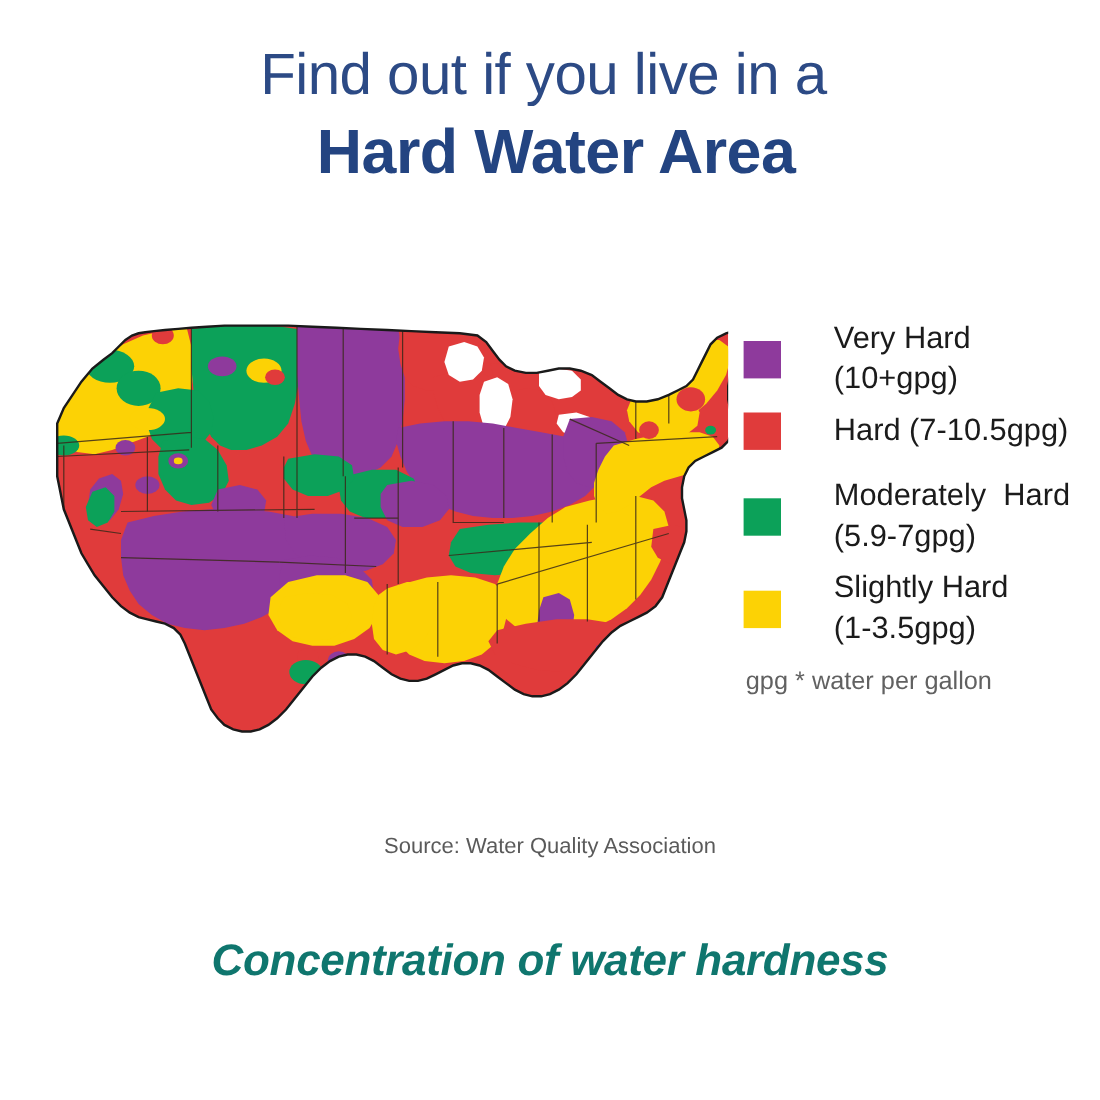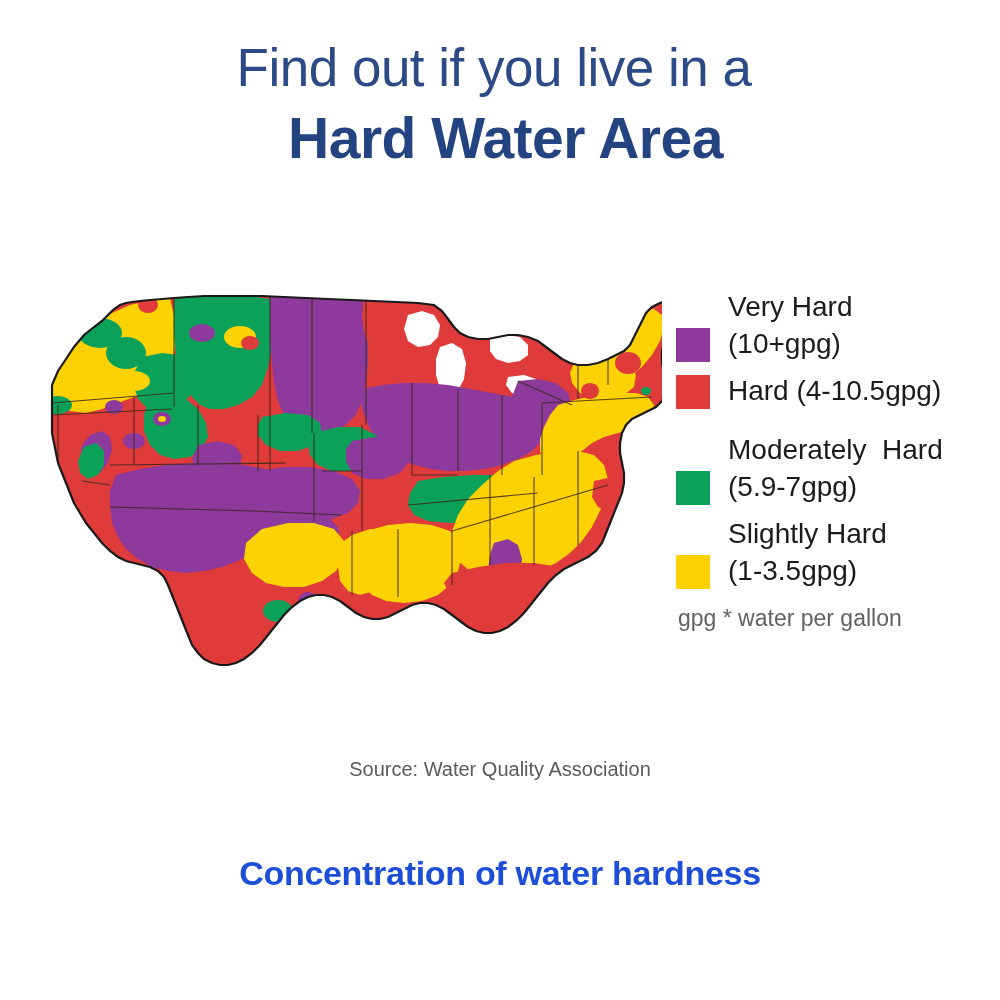--- a/index.html
+++ b/index.html
@@ -54,22 +54,23 @@
 
   
   #legend {
     position: absolute;
     left: 676px;
     top: 288px;
     width: 320px;
   }
   .legend-row {
     display: flex;
-    align-items: flex-end;
+    align-items: center;
     margin-bottom: 10px;
+    gap: 30px;
   }
   .legend-swatch {
     width: 34px;
     height: 34px;
     flex: 0 0 34px;
     margin-top: 3px;
   }
   .legend-label {
     margin-left: 18px;
     font-size: 28px;
@@ -100,25 +101,26 @@
   
   #caption {
     position: absolute;
     left: 0;
     top: 848px;
     width: 1000px;
     text-align: center;
   }
   .caption-line {
     display: block;
-    font-size: 34px;
+    font-size: 40px;
     line-height: 50px;
     font-weight: 700;
-    color: #1d4ed8;
+    color: #0f766e;
     letter-spacing: -0.3px;
+    font-style: italic;
   }
 </style>
 </head>
 <body>
 
 <div id="headline">
   <span id="headline-line1">Find out if you live in a</span>
   <span id="headline-line2">Hard Water Area</span>
 </div>
 
@@ -237,21 +239,21 @@
 <div id="legend">
 
   <div class="legend-row">
     <div class="legend-swatch" style="background:#8E3A9C"></div>
     <div class="legend-label">Very Hard
 (10+gpg)</div>
   </div>
 
   <div class="legend-row">
     <div class="legend-swatch" style="background:#E03B3B"></div>
-    <div class="legend-label">Hard (4-10.5gpg)</div>
+    <div class="legend-label">Hard (7-10.5gpg)</div>
   </div>
 
   <div class="legend-row" style="margin-top:22px">
     <div class="legend-swatch" style="background:#0CA159"></div>
     <div class="legend-label">Moderately  Hard
 (5.9-7gpg)</div>
   </div>
 
   <div class="legend-row">
     <div class="legend-swatch" style="background:#FCD205"></div>

